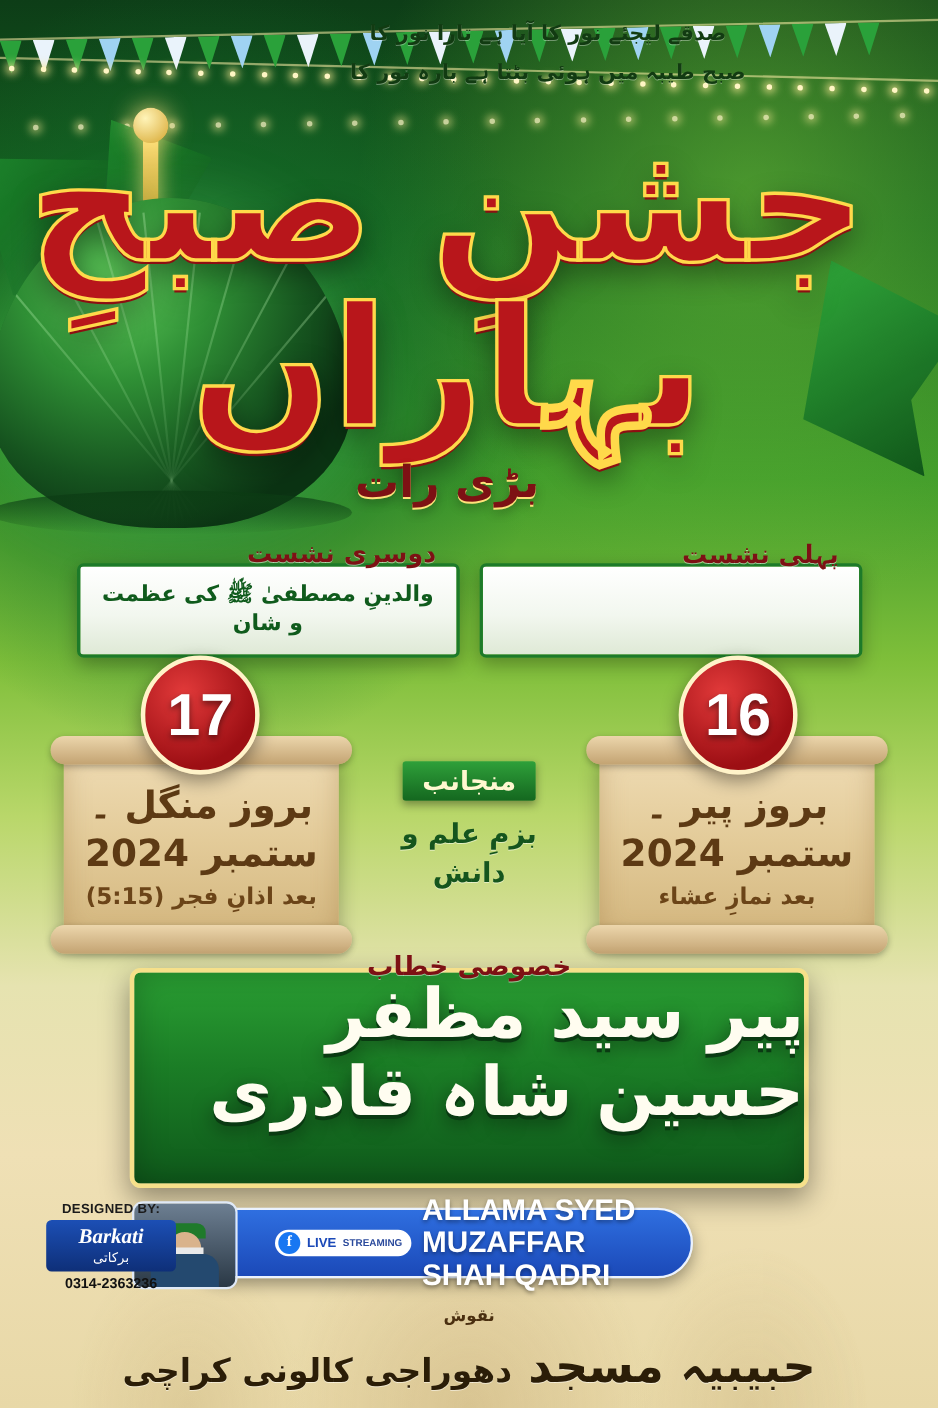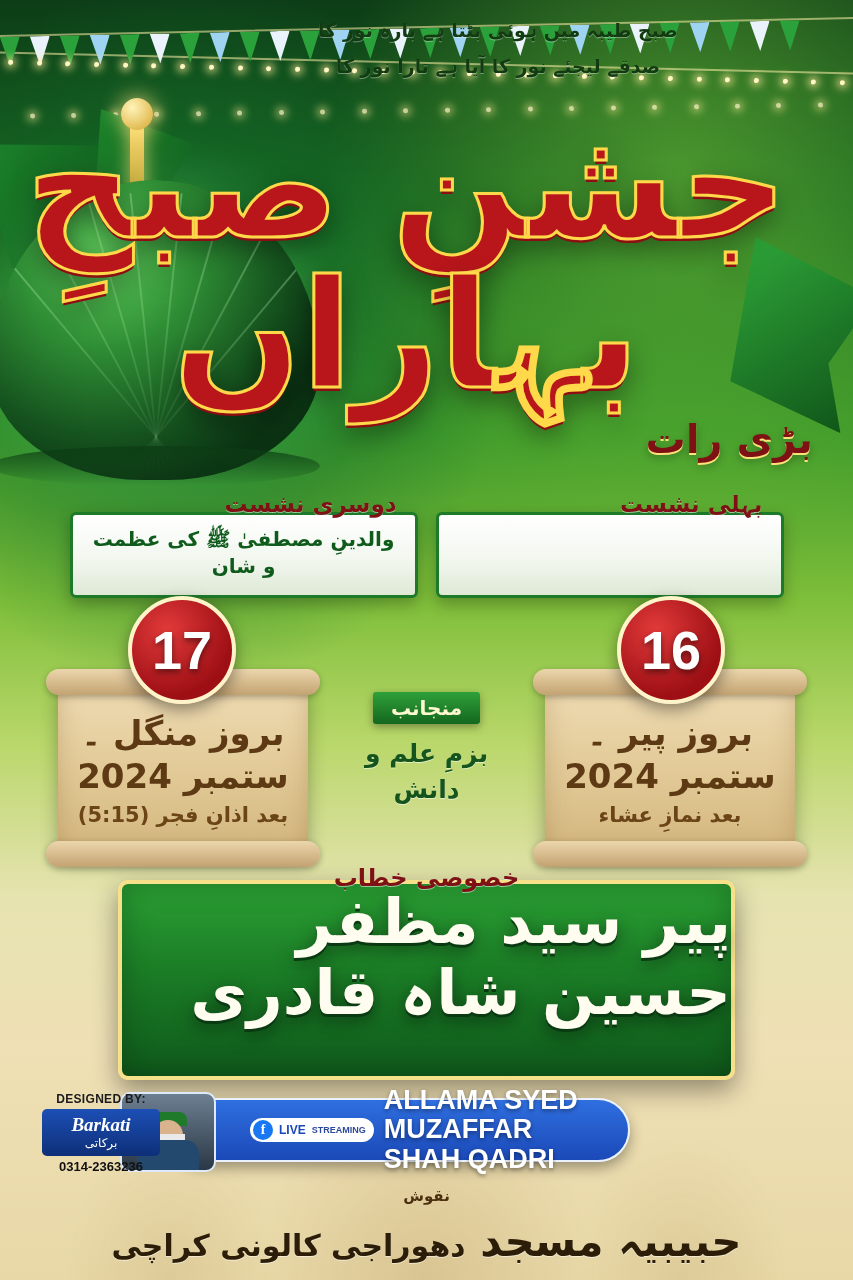--- a/index.html
+++ b/index.html
@@ -118,21 +118,20 @@
       0 10px 28px rgba(0,0,0,.45);
     letter-spacing: -6px;
     padding-right: 40px;
   }
   .title-sub {
     margin-top: 6px;
     font-family: "DejaVu Sans", sans-serif;
     font-size: 40px; font-weight: 700; color: #7d1114;
     text-shadow: 0 2px 0 #ffe27a, 0 4px 10px rgba(0,0,0,.3);
     padding-right: 40px;
-    text-align: right;
   }
 
   
   .sessions {
     position: absolute; top: 512px; left: 28px; right: 28px;
     display: flex; flex-direction: row-reverse; gap: 18px; justify-content: center;
   }
   .session {
     position: relative; width: 348px; min-height: 86px;
     background: linear-gradient(180deg,#ffffff 0%, #f2f7ef 55%, #dfe9d6 100%);
@@ -200,21 +199,21 @@
   .daybadge.b-right { right: 128px; }
 
   .center-ribbon {
     position: absolute; left: 50%; top: 52px; transform: translateX(-50%);
     width: 180px; text-align: center; direction: rtl;
   }
   .ribbon-tag {
     display: inline-block; padding: 4px 18px;
     background: linear-gradient(180deg,#2fa03a,#14671f);
     color: #fff8d0; font-family: "DejaVu Sans", sans-serif;
-    font-size: 20px; font-weight: 700; border-radius: 3px;
+    font-size: 24px; font-weight: 700; border-radius: 3px;
     box-shadow: 0 3px 8px rgba(0,0,0,.35);
   }
   .ribbon-text {
     margin-top: 12px; color: #15551d;
     font-family: "DejaVu Sans", sans-serif; font-size: 25px; font-weight: 700;
     line-height: 1.45;
     text-shadow: 0 1px 0 rgba(255,255,255,.5);
   }
 
   
@@ -438,22 +437,22 @@
         <i style="transform: rotate(6deg)"></i>
         <i style="transform: rotate(16deg)"></i>
         <i style="transform: rotate(28deg)"></i>
         <i style="transform: rotate(40deg)"></i>
       </div>
     </div>
   </div>
   <div class="flag right"></div>
 
   <div class="couplet">
+    <div>صدقے لیجئے نور کا آیا ہے تارا نور کا</div>
     <div>صبح طیبہ میں ہوئی بٹتا ہے بارہ نور کا</div>
-    <div>صدقے لیجئے نور کا آیا ہے تارا نور کا</div>
   </div>
 
   <div class="title-block">
     <div class="title-main">جشنِ صبحِ بہاراں</div>
     <div class="title-sub">بڑی رات</div>
   </div>
 
   <div class="sessions">
     <div class="session">
       <div class="session-tag">پہلی نشست</div>

